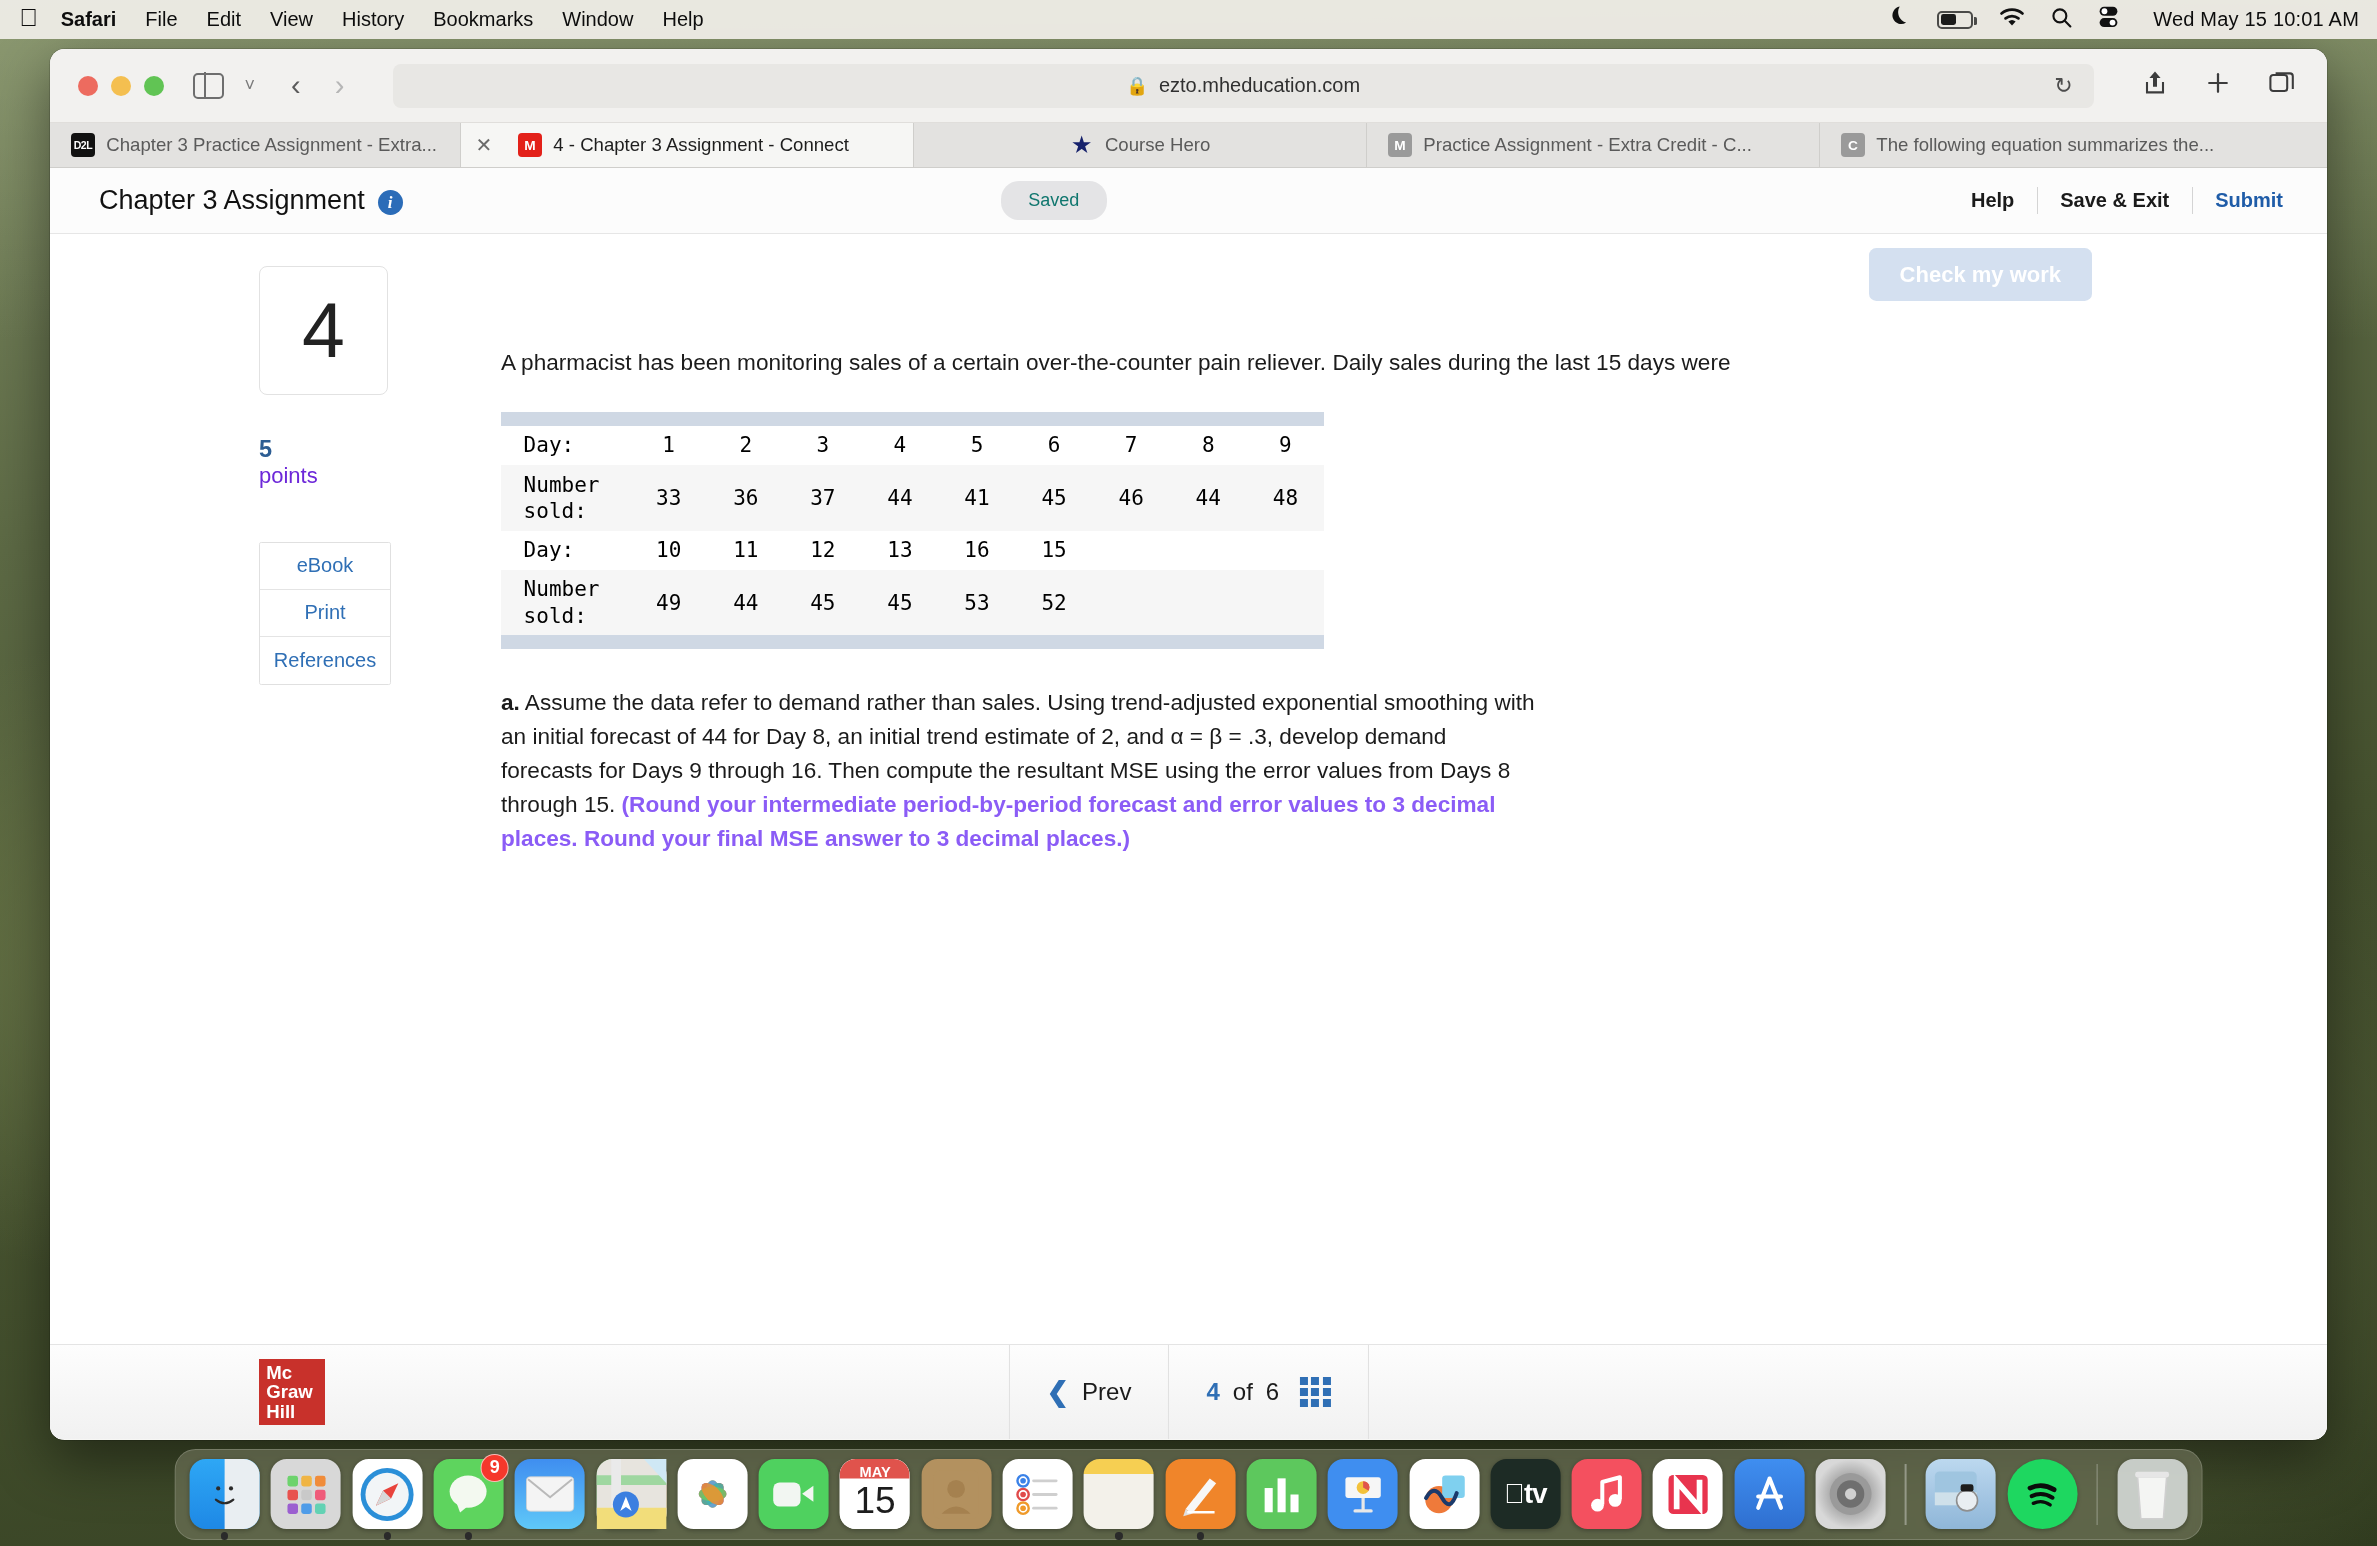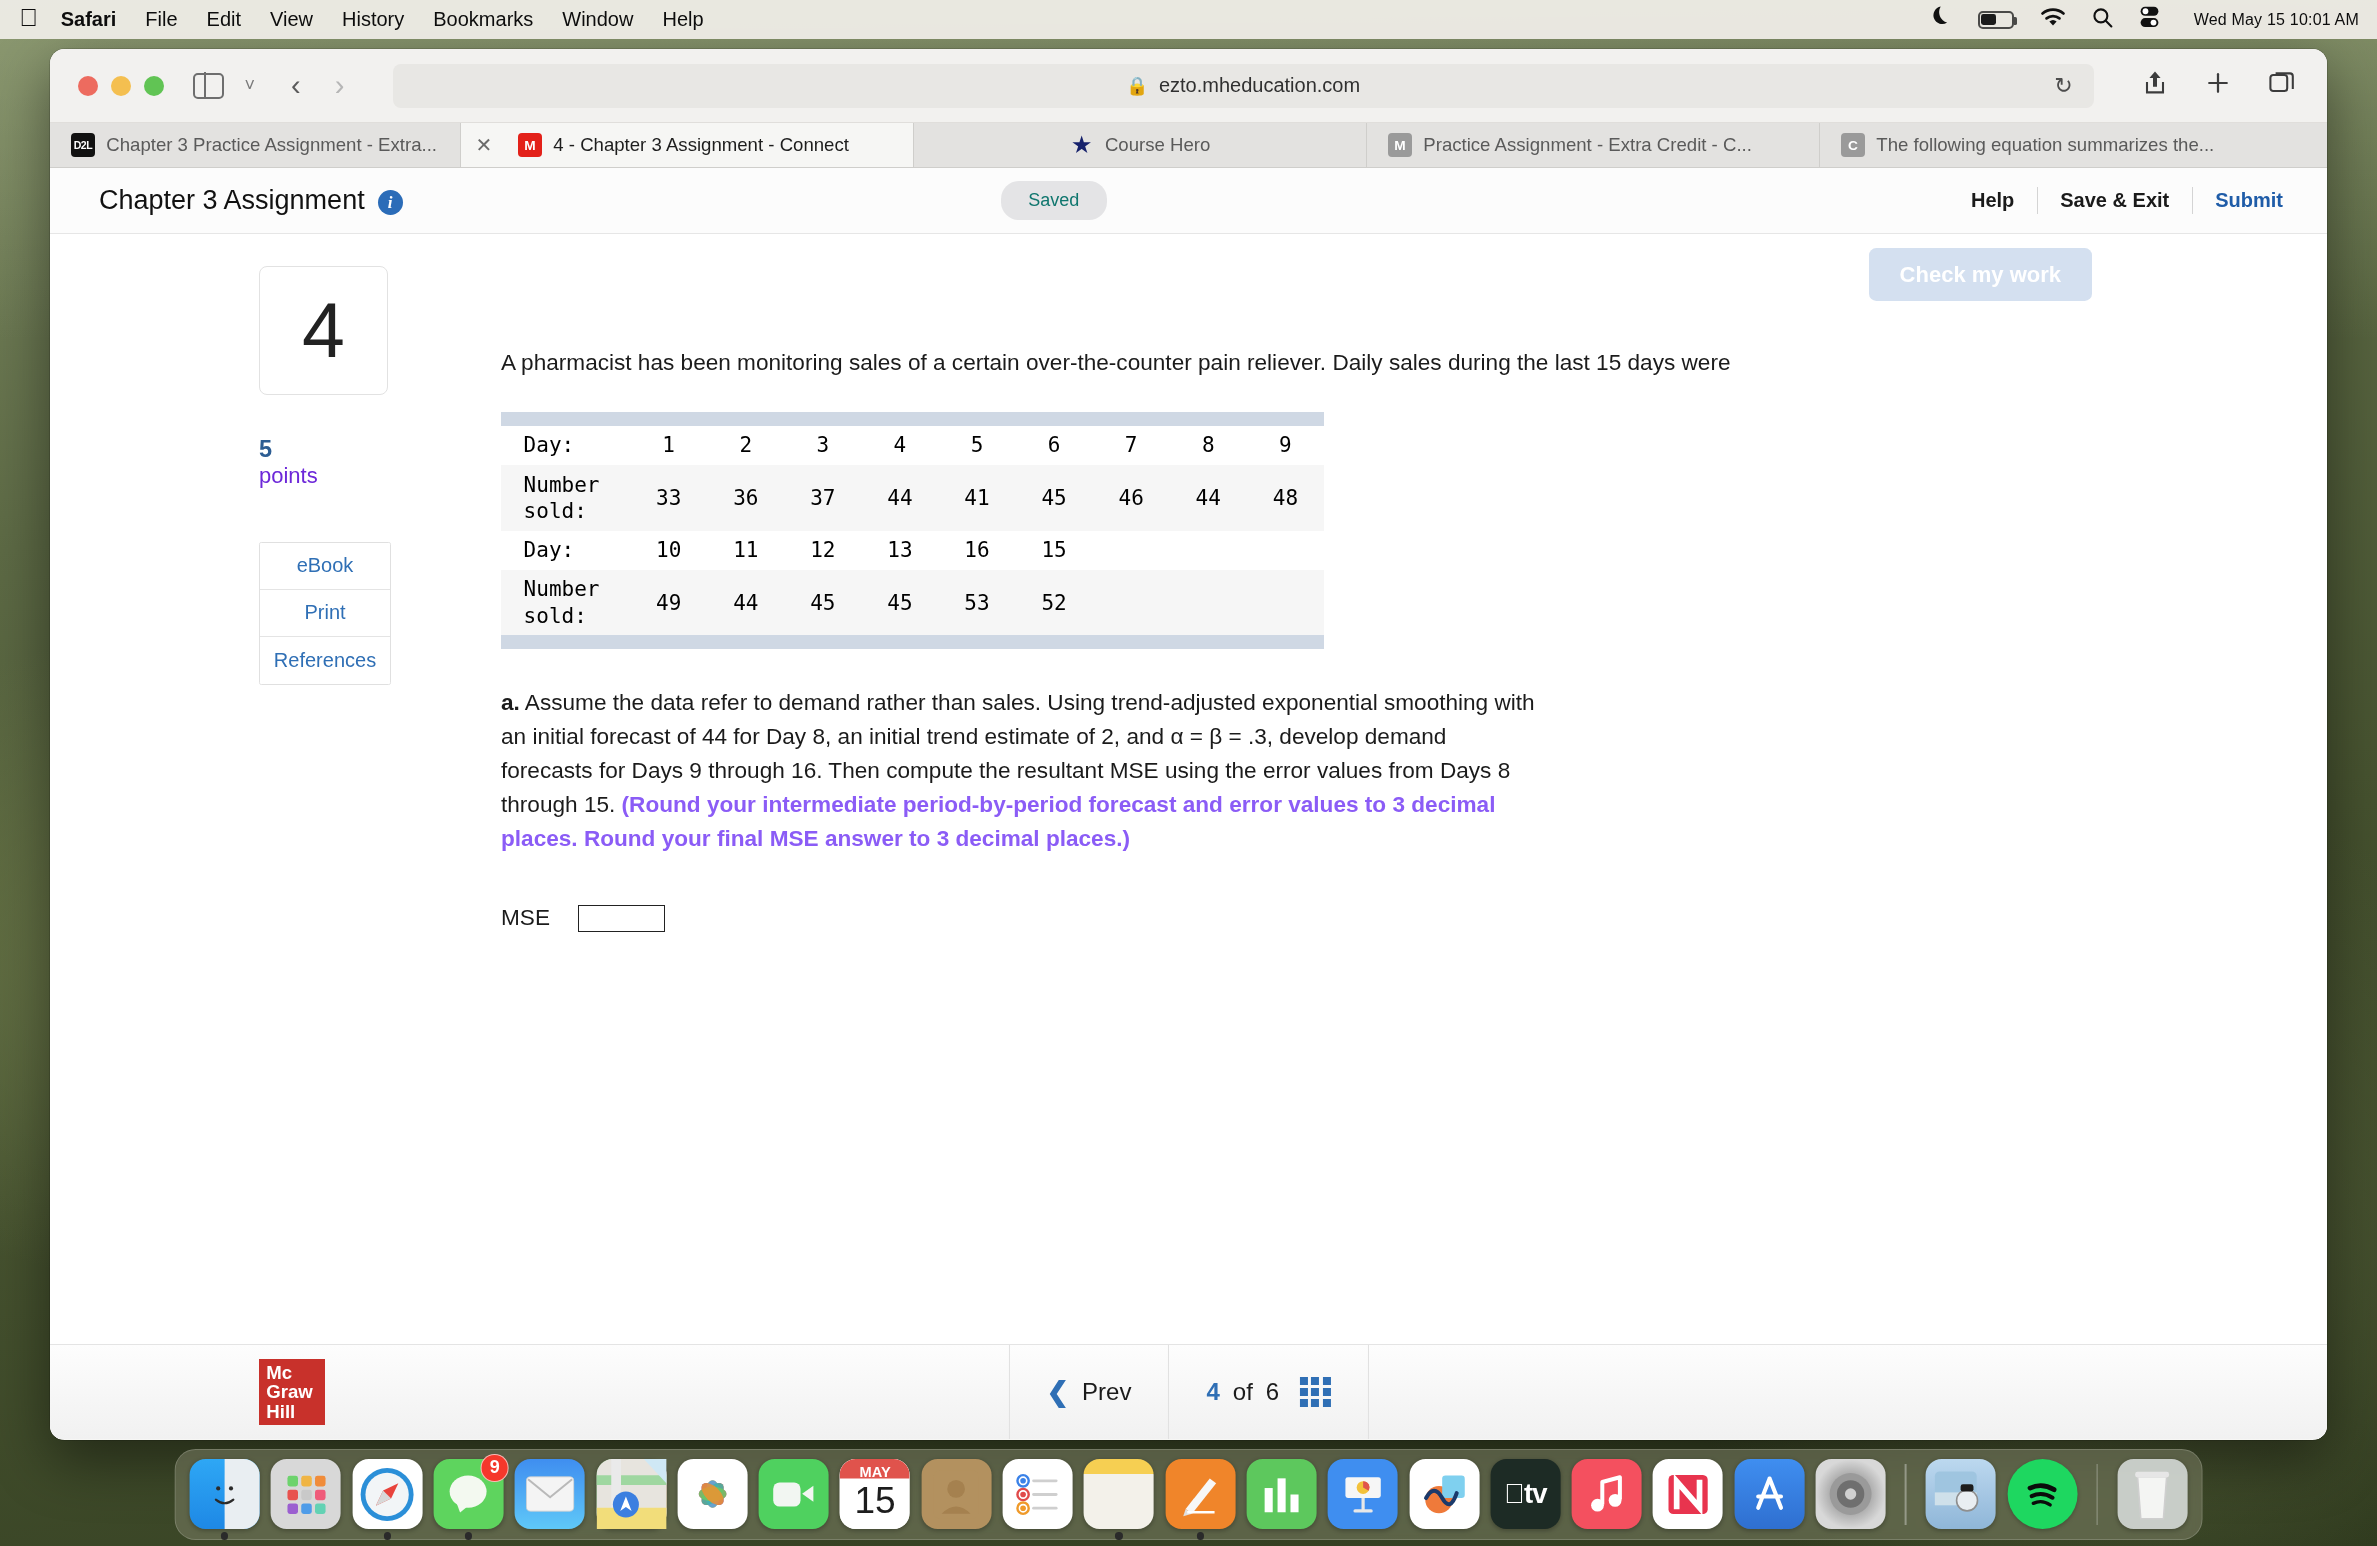--- a/index.html
+++ b/index.html
@@ -34,21 +34,21 @@
     padding: 0 18px 0 19.4px;
     font-size: 20px;
     color: #0d0d0d;
     z-index: 50;
   }
   #menubar .apple { font-size: 25px; line-height: 1; margin-right: 22.6px; position: relative; top: -1.6px; }
   #menubar .mi { margin-right: 29px; white-space: nowrap; }
   #menubar .mi.bold { font-weight: bold; }
   #menubar .spacer { flex: 1; }
   #menubar .status { display: flex; align-items: center; gap: 26px; }
-  #menubar .clock { font-size: 16px; margin-left: 8px; letter-spacing: 0.2px; white-space: nowrap; }
+  #menubar .clock { font-size: 20px; margin-left: 8px; letter-spacing: 0.2px; white-space: nowrap; }
   .ico { display: inline-block; }
   
   .batt { width: 36px; height: 18px; border: 2px solid #4a4a48; border-radius: 4.9px; position: relative; }
   .batt::after { content:""; position: absolute; right: -5.7px; top: 4.9px; width: 3.2px; height: 7.3px; background: #4a4a48; border-radius: 0 1.6px 1.6px 0; }
   .batt i { position: absolute; left: 1.6px; top: 1.6px; bottom: 1.6px; width: 46%; background: #1b1b1b; border-radius: 2.4px; display: block; }
   
   #window {
     position: absolute;
     left: 50px; top: 49px;
     width: 2277px; height: 1391px;
@@ -452,24 +452,20 @@
               <td class="num"></td>
             </tr>
           </tbody>
             </table>
         </div>
 
         <div class="parta">
           <b class="lbl">a.</b><span> Assume the data refer to demand rather than sales. Using trend-adjusted exponential smoothing with an initial forecast of 44 for Day 8, an initial trend estimate of 2, and α = β = .3, develop demand forecasts for Days 9 through 16. Then compute the resultant MSE using the error values from Days 8 through 15. </span><span class="red">(Round your intermediate period-by-period forecast and error values to 3 decimal places.  Round your final MSE answer to 3 decimal places.)</span>
         </div>
 
-        <div class="mse-row">
-          <span class="lbl">MSE</span>
-          <input class="mse-input" value="" style="">
-        </div>
       </div>
     </div>
 
     <div id="footer">
       <div class="mh-logo">
         <span>Mc</span>
         <span>Graw</span>
         <span>Hill</span>
       </div>
       <div class="pager">

